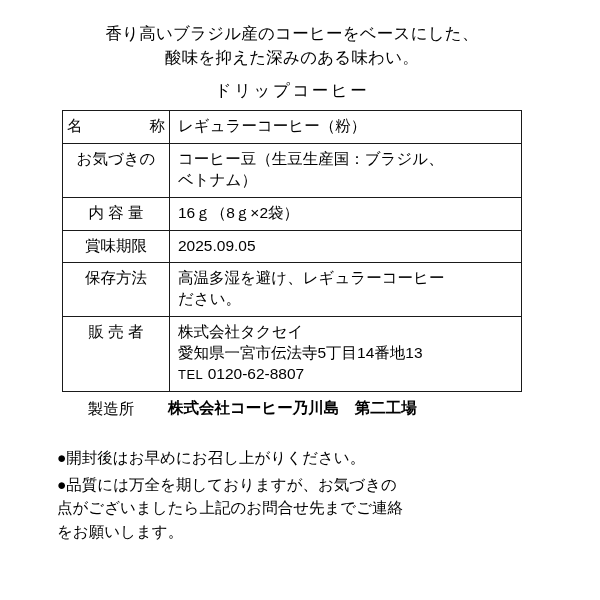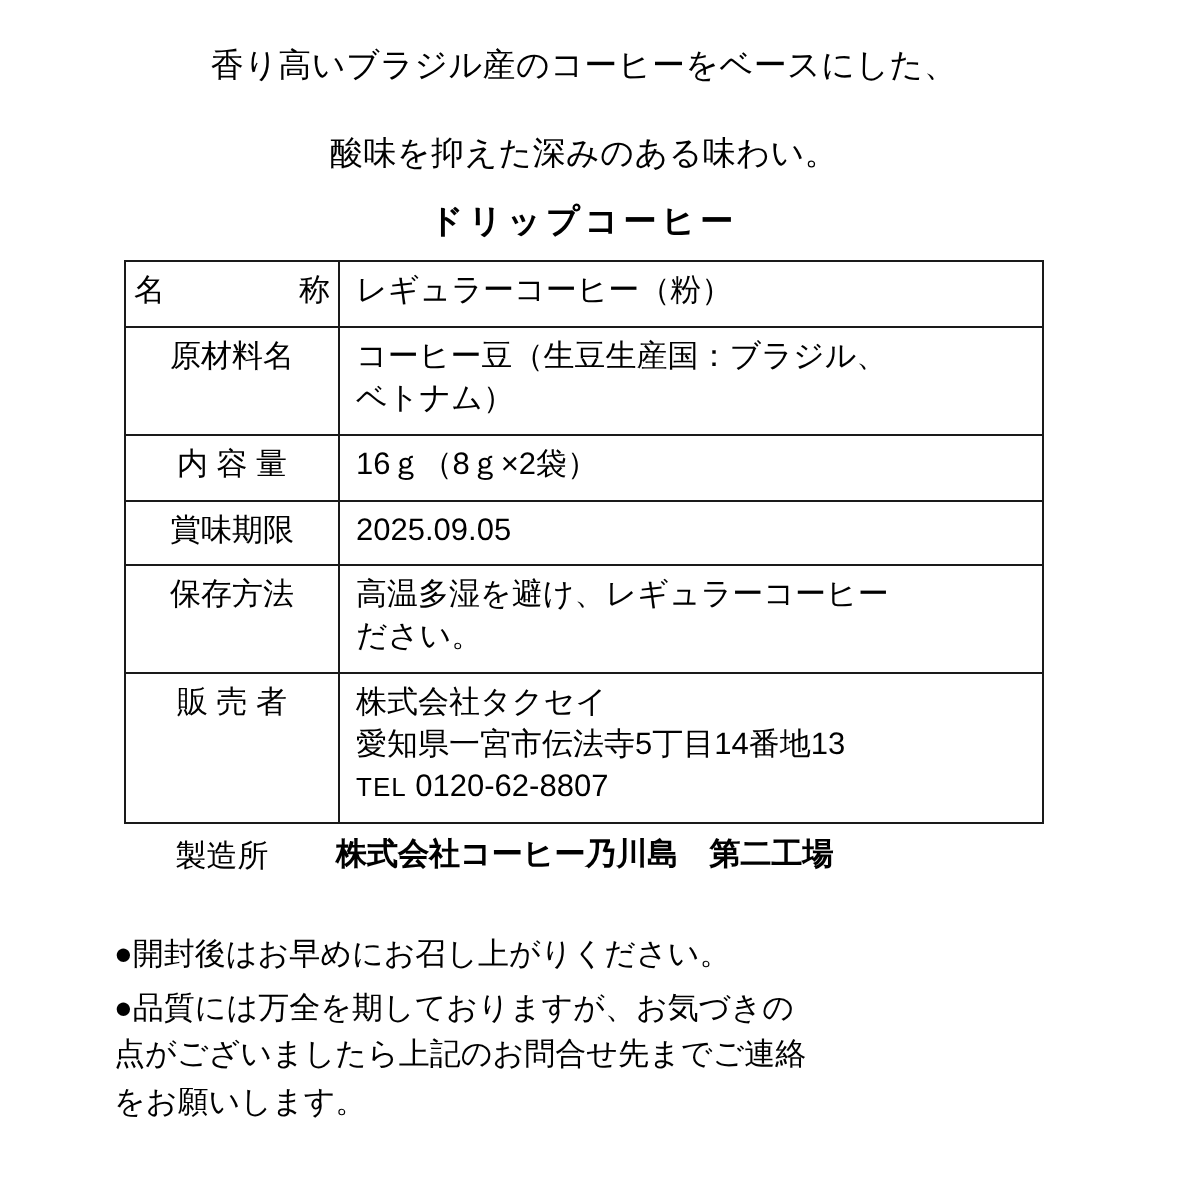--- a/index.html
+++ b/index.html
@@ -23,28 +23,26 @@
   }
   .lead {
     text-align: center;
     font-size: 16.5px;
     line-height: 1.45;
     letter-spacing: 0.2px;
     margin: 0 0 10px 0;
   }
   .lead .line2 {
     display: block;
-    margin-top: 20px;
   }
   .product-type {
     text-align: center;
     font-size: 16.5px;
     letter-spacing: 2.5px;
     margin: 2px 0 8px 0;
-    font-weight: bold;
   }
   .spec-table {
     width: 460px;
     margin: 0 auto;
     border-collapse: collapse;
     table-layout: fixed;
   }
   .spec-table tr {
     border-top: 1px solid #1a1a1a;
     border-bottom: 1px solid #1a1a1a;
@@ -121,21 +119,21 @@
       <tr>
         <td class="label">
           <span class="label-spread">
             <span>名</span>
             <span>称</span>
           </span>
         </td>
         <td>レギュラーコーヒー（粉）</td>
       </tr>
       <tr>
-        <td class="label">原材料名</td>
+        <td class="label">お気づきの</td>
         <td>
           <div>コーヒー豆（生豆生産国：ブラジル、</div>
           <div>ベトナム）</div>
         </td>
       </tr>
       <tr>
         <td class="label">内 容 量</td>
         <td>16ｇ（8ｇ×2袋）</td>
       </tr>
       <tr>

